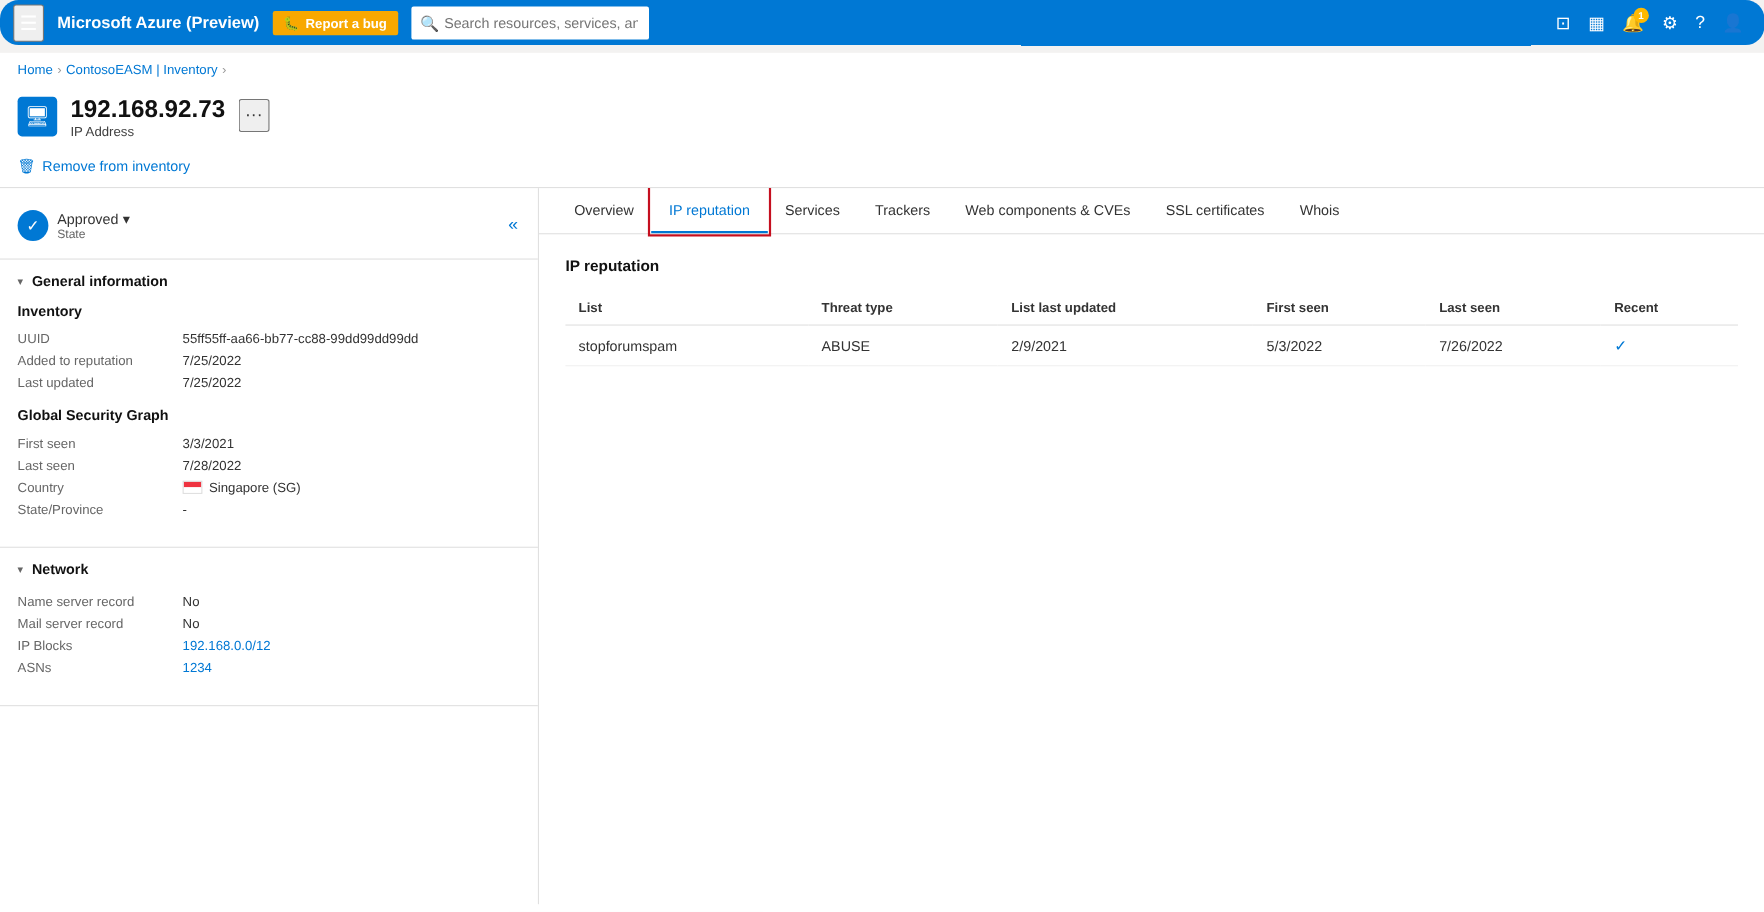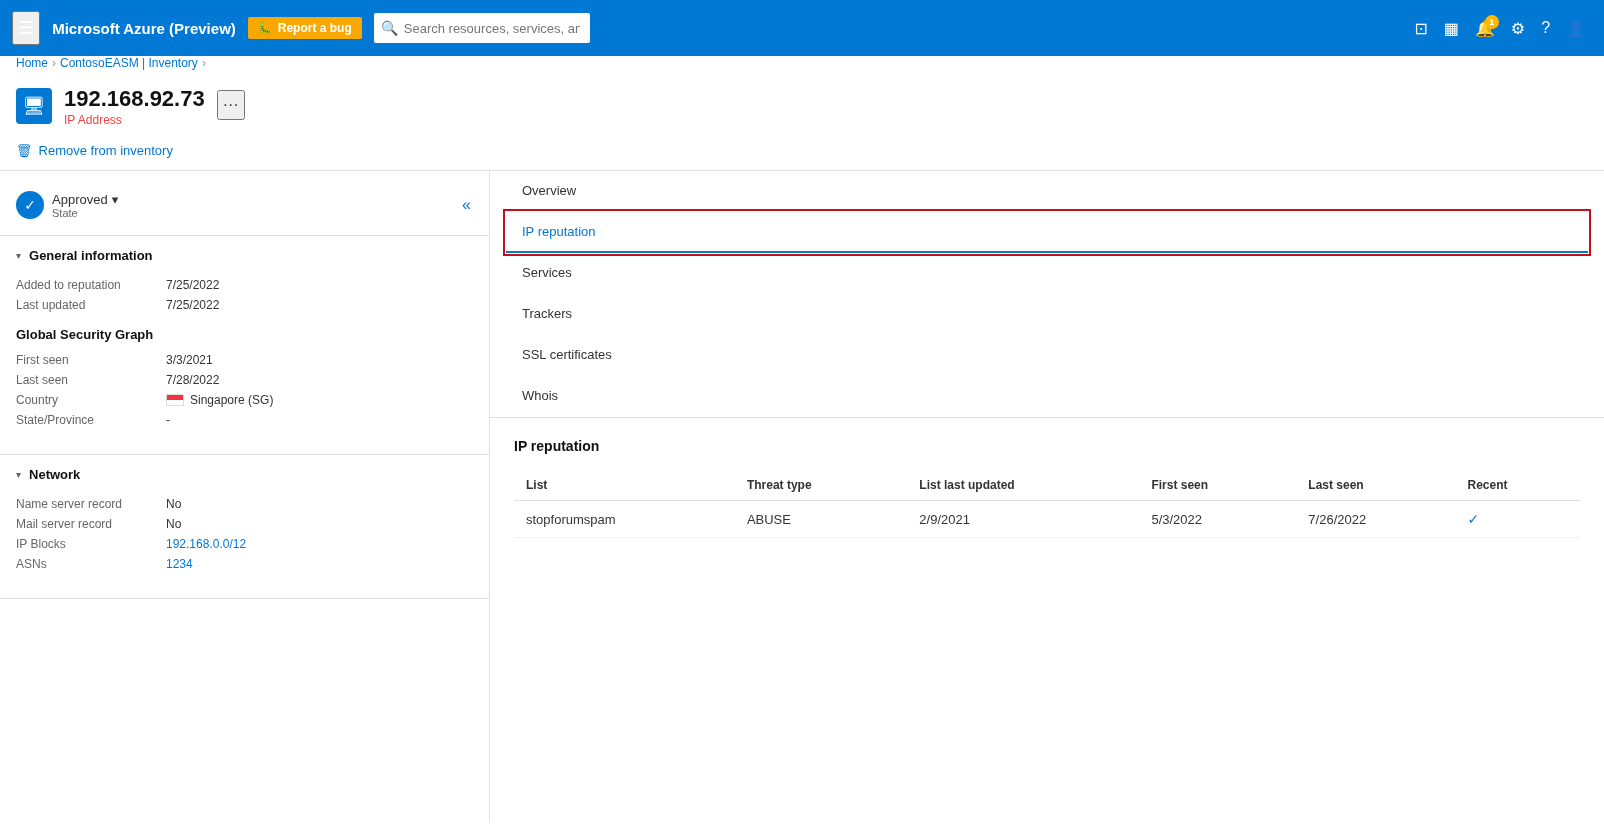--- a/index.html
+++ b/index.html
@@ -1,28 +1,29 @@
 <!DOCTYPE html>
 <html><head>
   <meta charset="utf-8">
   <style>
     * { box-sizing: border-box; margin: 0; padding: 0; }
     body { font-family: 'Segoe UI', Arial, sans-serif; font-size: 13px; color: #333; background: #f3f2f1; }
 
     
     .top-nav {
       background: #0078d4;
-      height: 56px;
+      height: 41px;
       display: flex;
       align-items: center;
       padding: 0 12px;
       gap: 12px;
       position: fixed;
       top: 0; left: 0; right: 0;
       z-index: 100;
+      border-radius: 17px;
     }
     .nav-hamburger {
       color: white;
       font-size: 18px;
       cursor: pointer;
       padding: 4px;
     }
     .nav-title {
       color: white;
       font-weight: 600;
@@ -140,21 +141,21 @@
       flex-shrink: 0;
       margin-top: 2px;
     }
     .page-header-text h1 {
       font-size: 22px;
       font-weight: 600;
       color: #111;
     }
     .page-header-text .subtitle {
       font-size: 12px;
-      color: #ef4444;
+      color: #404040;
     }
     .page-header-more {
       color: #333;
       font-size: 16px;
       padding: 4px;
       cursor: pointer;
       margin-top: 4px;
     }
 
     
@@ -297,21 +298,20 @@
       padding: 0;
       overflow: hidden;
     }
 
     
     .tabs {
       display: flex;
       border-bottom: 1px solid #e0e0e0;
       padding: 0 16px;
       gap: 0;
-      flex-direction: column;
     }
     .tab {
       padding: 12px 16px;
       font-size: 13px;
       color: #333;
       cursor: pointer;
       border-bottom: 2px solid transparent;
       white-space: nowrap;
     }
     .tab.active {
@@ -428,20 +428,25 @@
         <button class="collapse-btn">«</button>
       </div>
 
       <div class="section">
         <div class="section-header">
           <span class="section-toggle">▾</span>
           <h3>General information</h3>
         </div>
 
         <div class="info-group">
+          <div class="info-group-title">Inventory</div>
+          <div class="info-row">
+            <span class="info-label">UUID</span>
+            <span class="info-value">55ff55ff-aa66-bb77-cc88-99dd99dd99dd</span>
+          </div>
           <div class="info-row">
             <span class="info-label">Added to reputation</span>
             <span class="info-value">7/25/2022</span>
           </div>
           <div class="info-row">
             <span class="info-label">Last updated</span>
             <span class="info-value">7/25/2022</span>
           </div>
         </div>
 
@@ -502,20 +507,21 @@
       </div>
     </div>
 
     <div class="right-panel">
 
       <div class="tabs">
         <div class="tab">Overview</div>
         <div class="tab active">IP reputation</div>
         <div class="tab">Services</div>
         <div class="tab">Trackers</div>
+        <div class="tab">Web components &amp; CVEs</div>
         <div class="tab">SSL certificates</div>
         <div class="tab">Whois</div>
       </div>
 
       <div class="tab-content">
         <div class="tab-content-title">IP reputation</div>
 
         <table class="data-table">
           <thead>
             <tr>

